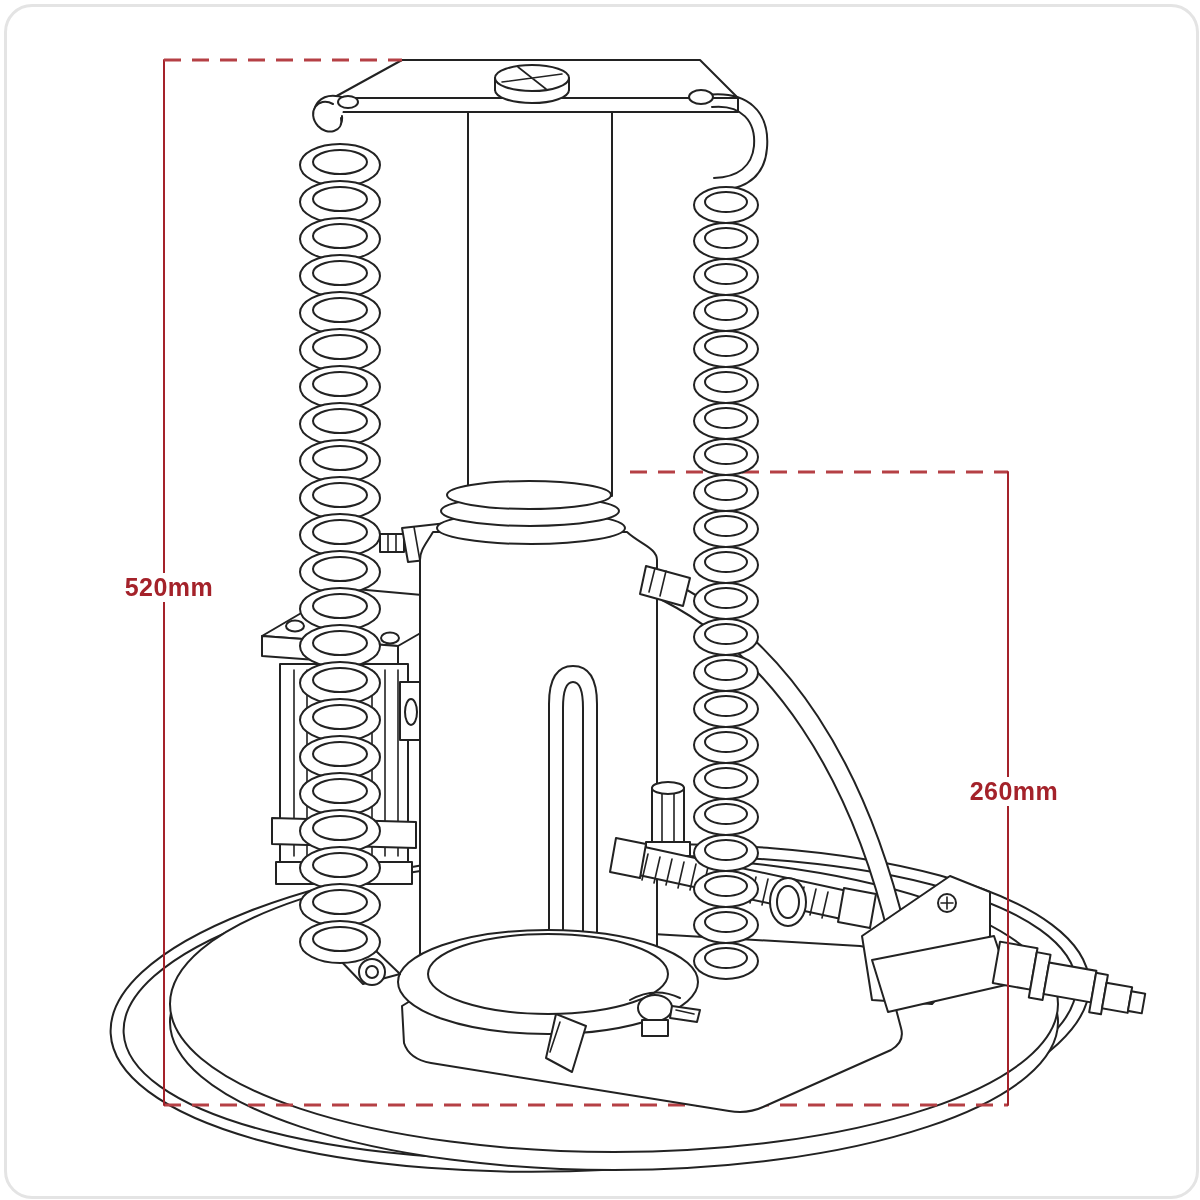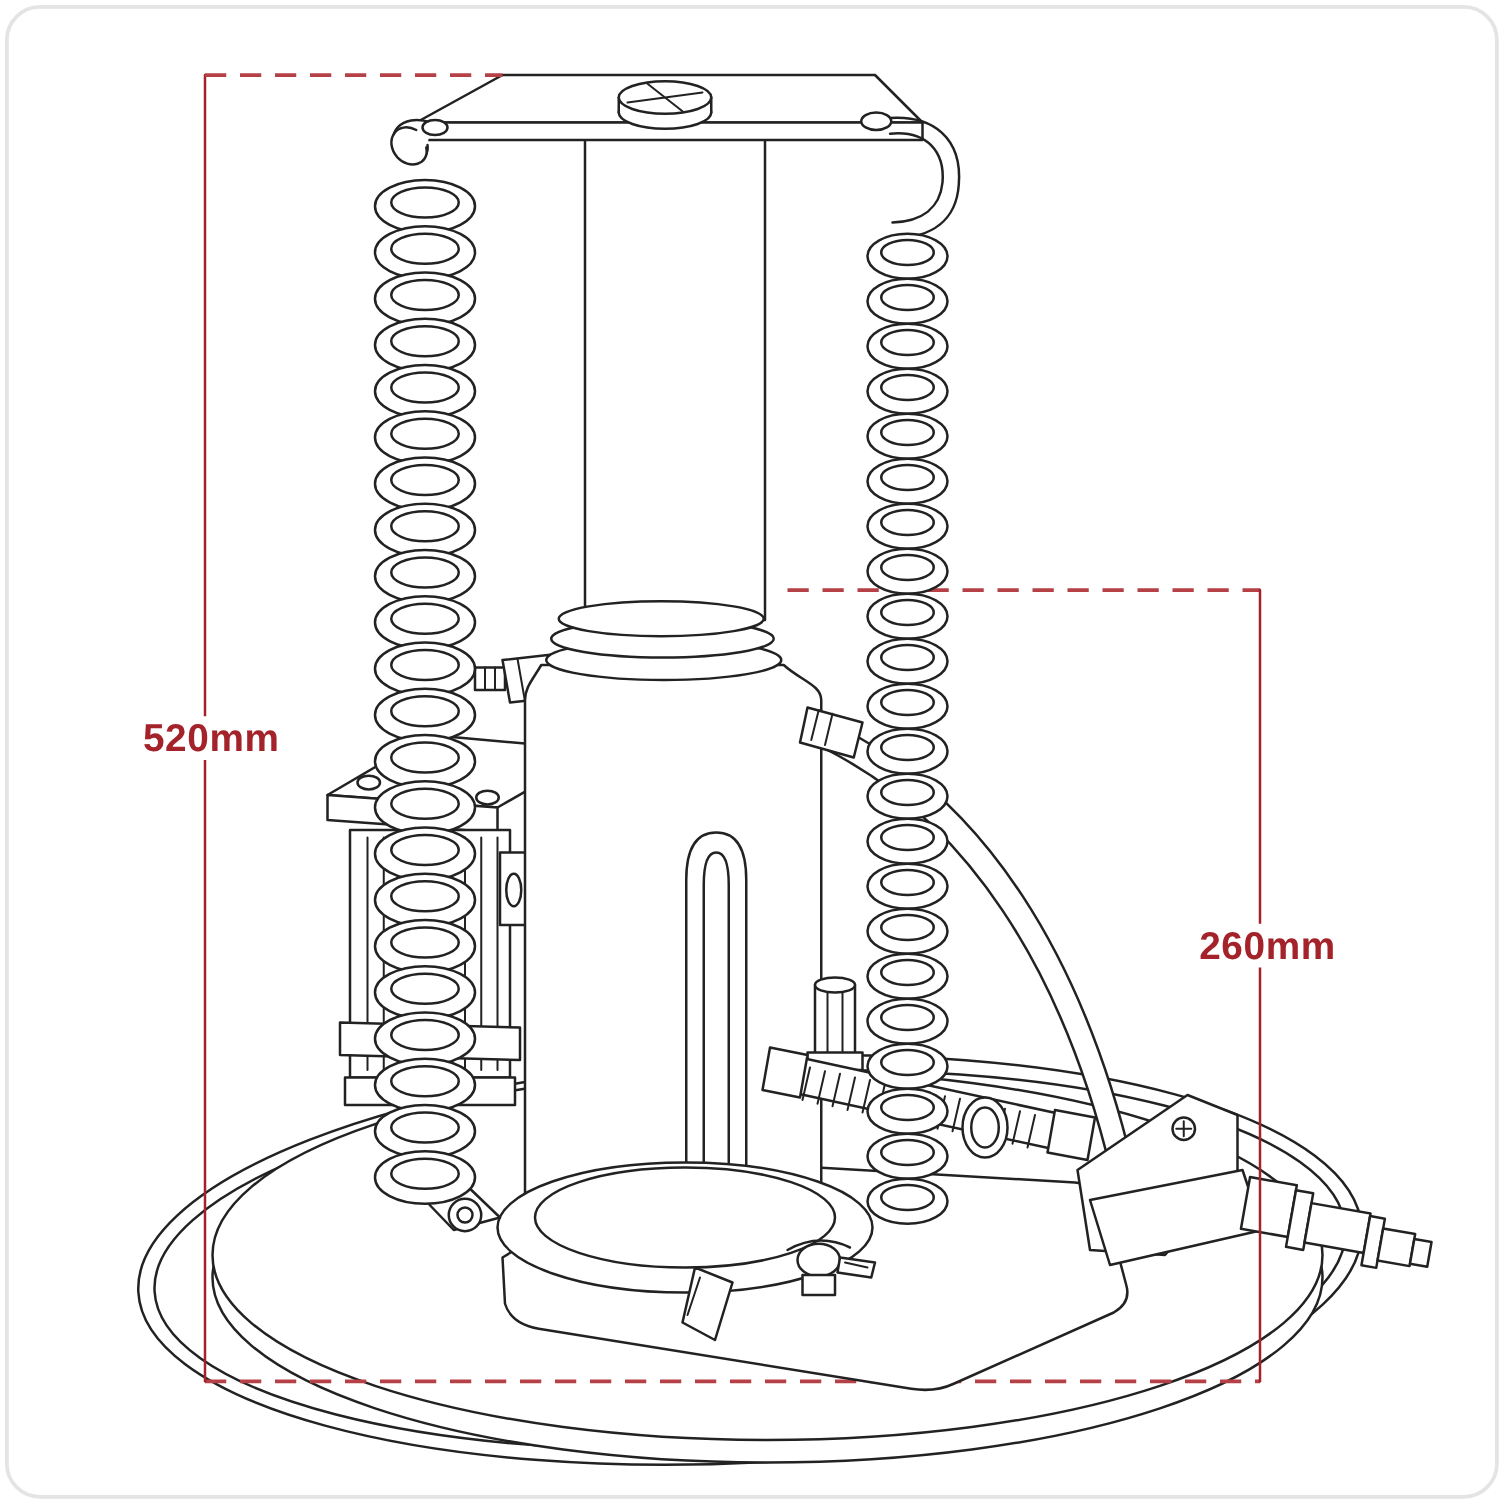--- a/index.html
+++ b/index.html
@@ -19,25 +19,25 @@
     border:3px solid var(--frame);border-radius:28px;pointer-events:none;
   }
   svg{position:absolute;left:0;top:0;}
   svg *{stroke:var(--line);stroke-width:2;fill:none;stroke-linejoin:round;stroke-linecap:round;}
   .wf{fill:#fff;}
   .thin{stroke-width:1.6;}
   .dim{stroke:var(--dim-red);stroke-width:2;}
   .dimdash{stroke:#B54045;stroke-width:3;stroke-dasharray:17 11;stroke-linecap:butt;}
   .dim-label{
     position:absolute;background:#fff;color:var(--dim-red);
-    font-size:31px;font-weight:700;letter-spacing:.5px;text-align:center;
+    font-size:25px;font-weight:700;letter-spacing:.5px;text-align:center;
     padding:2px 0;line-height:1;
   }
   #label-520{left:114px;top:573px;width:110px;}
-  #label-260{left:954px;top:739px;width:120px;}
+  #label-260{left:954px;top:777px;width:120px;}
 </style>
 </head>
 <body>
 
 <div id="canvas">
 
   <svg width="1200" height="1200" viewBox="0 0 1200 1200">
 
     <g transform="rotate(-3 600 1008)">
       <ellipse cx="600" cy="1008" rx="490" ry="162"></ellipse>

